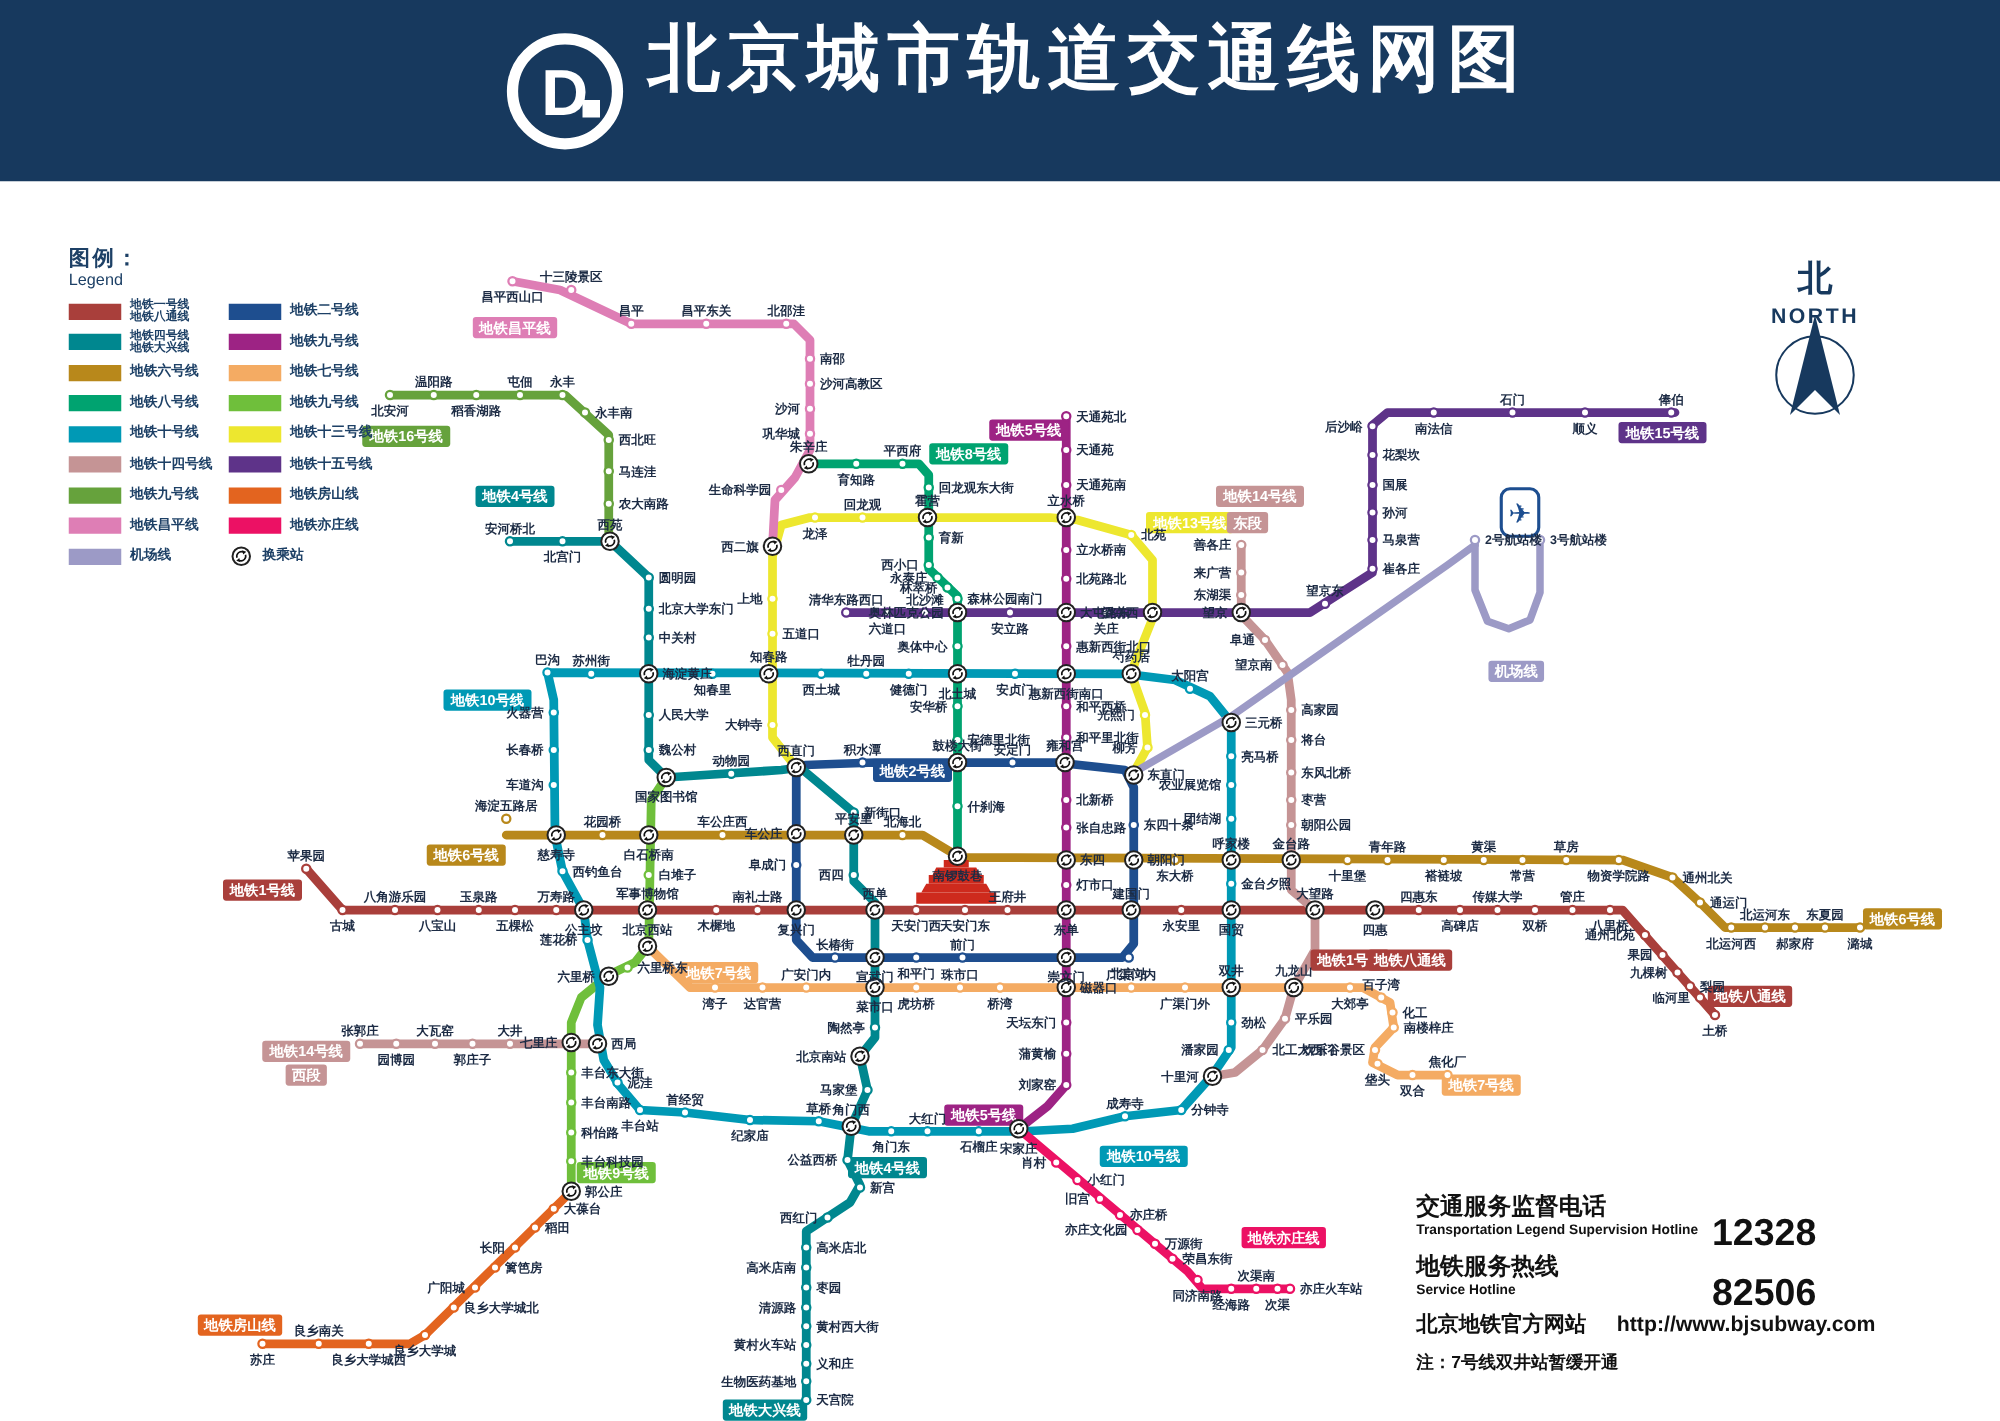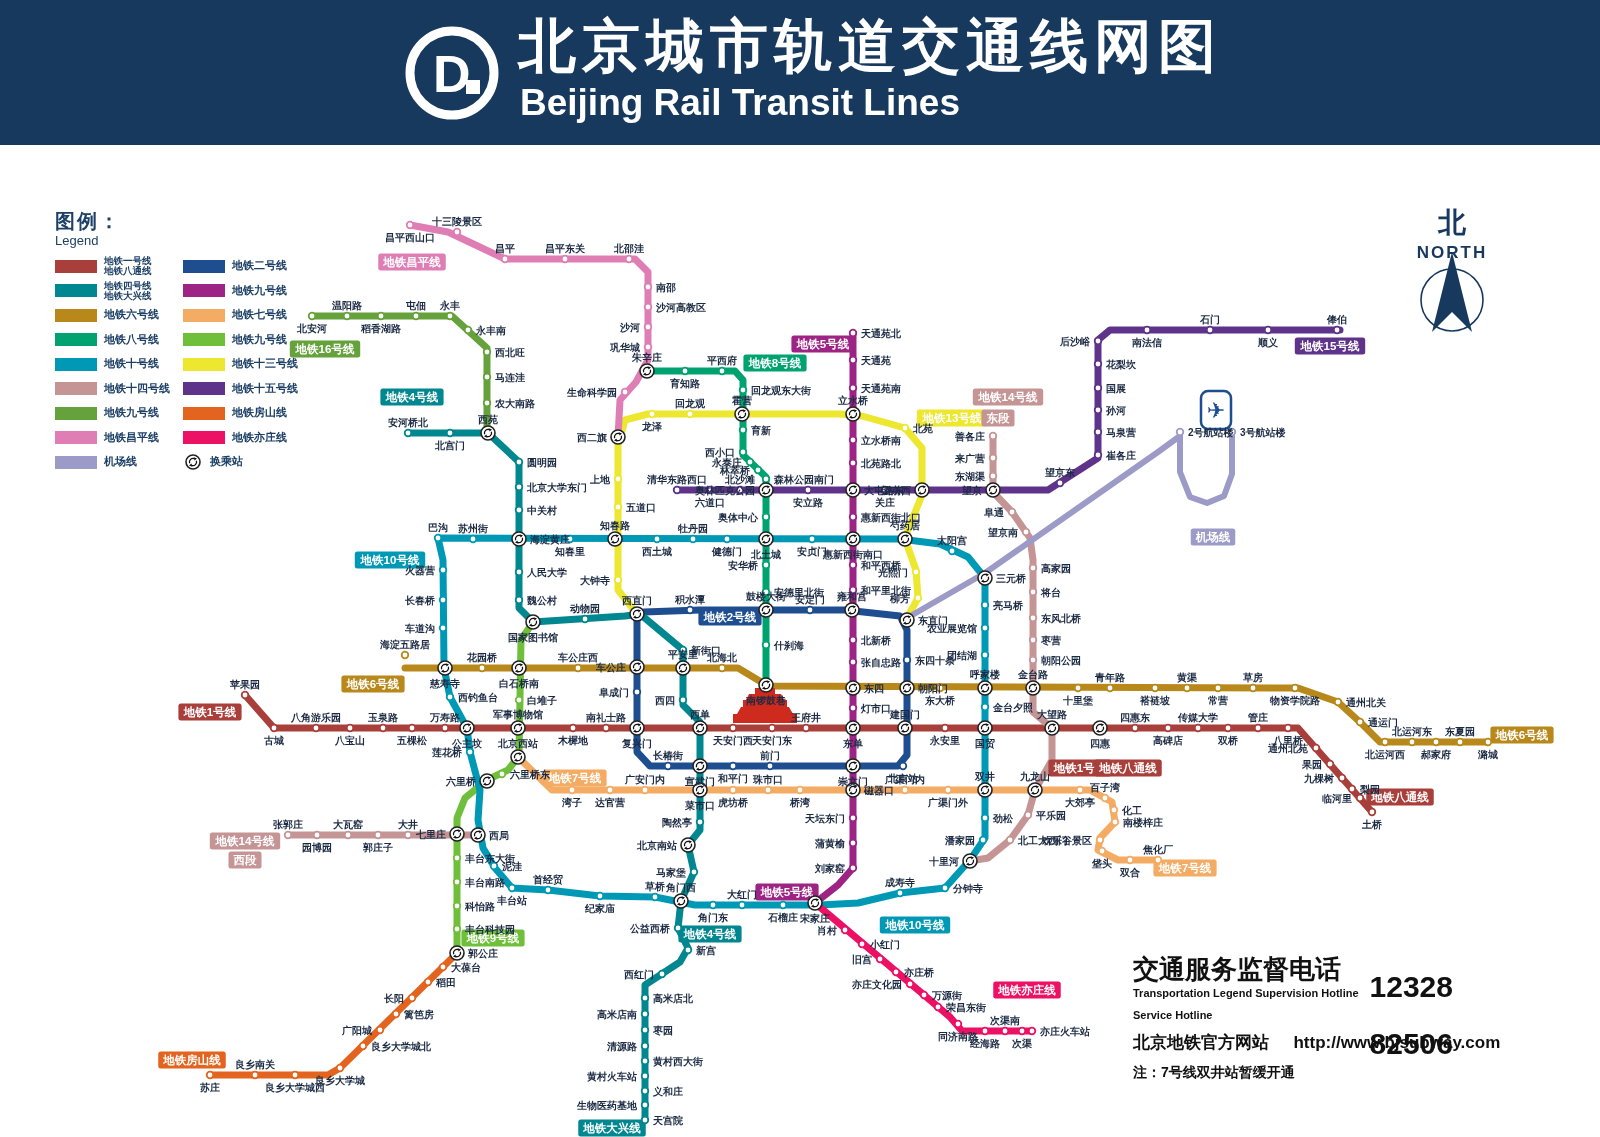--- a/index.html
+++ b/index.html
@@ -6,32 +6,32 @@
   #stage{position:relative;width:1600px;height:1137px;background:#ffffff;overflow:hidden;
          font-family:"Liberation Sans",sans-serif;}
   #mapsvg{position:absolute;left:0;top:0;}
   
   #header{position:absolute;left:0;top:0;width:1600px;height:145px;background:#17395E;color:#fff;}
   #logo{position:absolute;left:400px;top:18px;}
   #title-zh{position:absolute;left:518px;top:8px;font-size:58px;font-weight:bold;letter-spacing:6px;}
   #title-en{position:absolute;left:520px;top:82px;font-size:37px;font-weight:bold;}
   
   #legend{position:absolute;left:55px;top:195px;width:260px;color:#1D4066;}
-  #legend-title-zh{font-size:20px;font-weight:bold;letter-spacing:2px;margin-top:13px;}
+  #legend-title-zh{font-size:17px;font-weight:bold;letter-spacing:2px;}
   #legend-title-en{font-size:13px;margin-top:-2px;}
   #legend-items{display:grid;grid-template-columns:128px 132px;grid-auto-flow:column;
                 grid-template-rows:repeat(9,24.5px);margin-top:6px;}
   .lg-item{display:flex;align-items:center;height:24.5px;}
   .lg-swatch{width:42px;height:13px;margin-right:7px;flex:0 0 auto;}
   .lg-label{font-size:11px;font-weight:bold;line-height:1.05;white-space:nowrap;}
   .lg-label.two{font-size:9.5px;}
   
   #footer{position:absolute;left:1133px;top:952px;color:#111;}
   .f-row{margin-bottom:10px;position:relative;width:440px;}
-  .f-zh{font-size:26px;font-weight:bold;}
+  .f-zh{font-size:19px;font-weight:bold;}
   .f-en{font-size:11px;font-weight:bold;}
   .f-num{position:absolute;right:120px;top:18px;font-size:30px;font-weight:bold;}
   #f-site .f-zh{display:inline;font-size:17px;}
   #f-site .f-url{display:inline;font-size:17px;font-weight:bold;margin-left:20px;}
   #f-note{font-size:14px;font-weight:bold;margin-top:6px;}
 </style>
 </head>
 <body>
 
 <div id="stage">
@@ -790,21 +790,20 @@
     </g>
   </svg>
 
   <div id="header">
     <svg id="logo" width="104" height="110" viewBox="0 0 104 110">
       <circle cx="52" cy="55" r="42" fill="none" stroke="#ffffff" stroke-width="9"></circle>
       <text x="33" y="74" font-size="52" font-weight="bold" fill="#ffffff" font-family="Liberation Sans, sans-serif">D</text>
       <rect x="66" y="62" width="14" height="14" fill="#ffffff"></rect>
     </svg>
     <div id="title-zh">北京城市轨道交通线网图</div>
-    <div id="title-en">Beijing Rail Transit Lines</div>
   </div>
 
   <div id="legend">
     <div id="legend-title-zh">图例：</div>
     <div id="legend-title-en">Legend</div>
     <div id="legend-items">
         <div class="lg-item">
           <span class="lg-swatch" style="background: rgb(169, 63, 59);"></span>
           <span class="lg-label two">地铁一号线<br>地铁八通线</span>
         </div>
@@ -881,20 +880,21 @@
       </div>
   </div>
 
   <div id="footer">
     <div class="f-row">
       <div class="f-zh">交通服务监督电话</div>
       <div class="f-en">Transportation Legend Supervision Hotline</div>
       <div class="f-num">12328</div>
     </div>
     <div class="f-row">
+      <div class="f-zh">地铁服务热线</div>
       <div class="f-en">Service Hotline</div>
       <div class="f-num">82506</div>
     </div>
     <div class="f-row" id="f-site">
       <div class="f-zh">北京地铁官方网站</div>
       <div class="f-url">http://www.bjsubway.com</div>
     </div>
     <div id="f-note">注：7号线双井站暂缓开通</div>
   </div>
 

